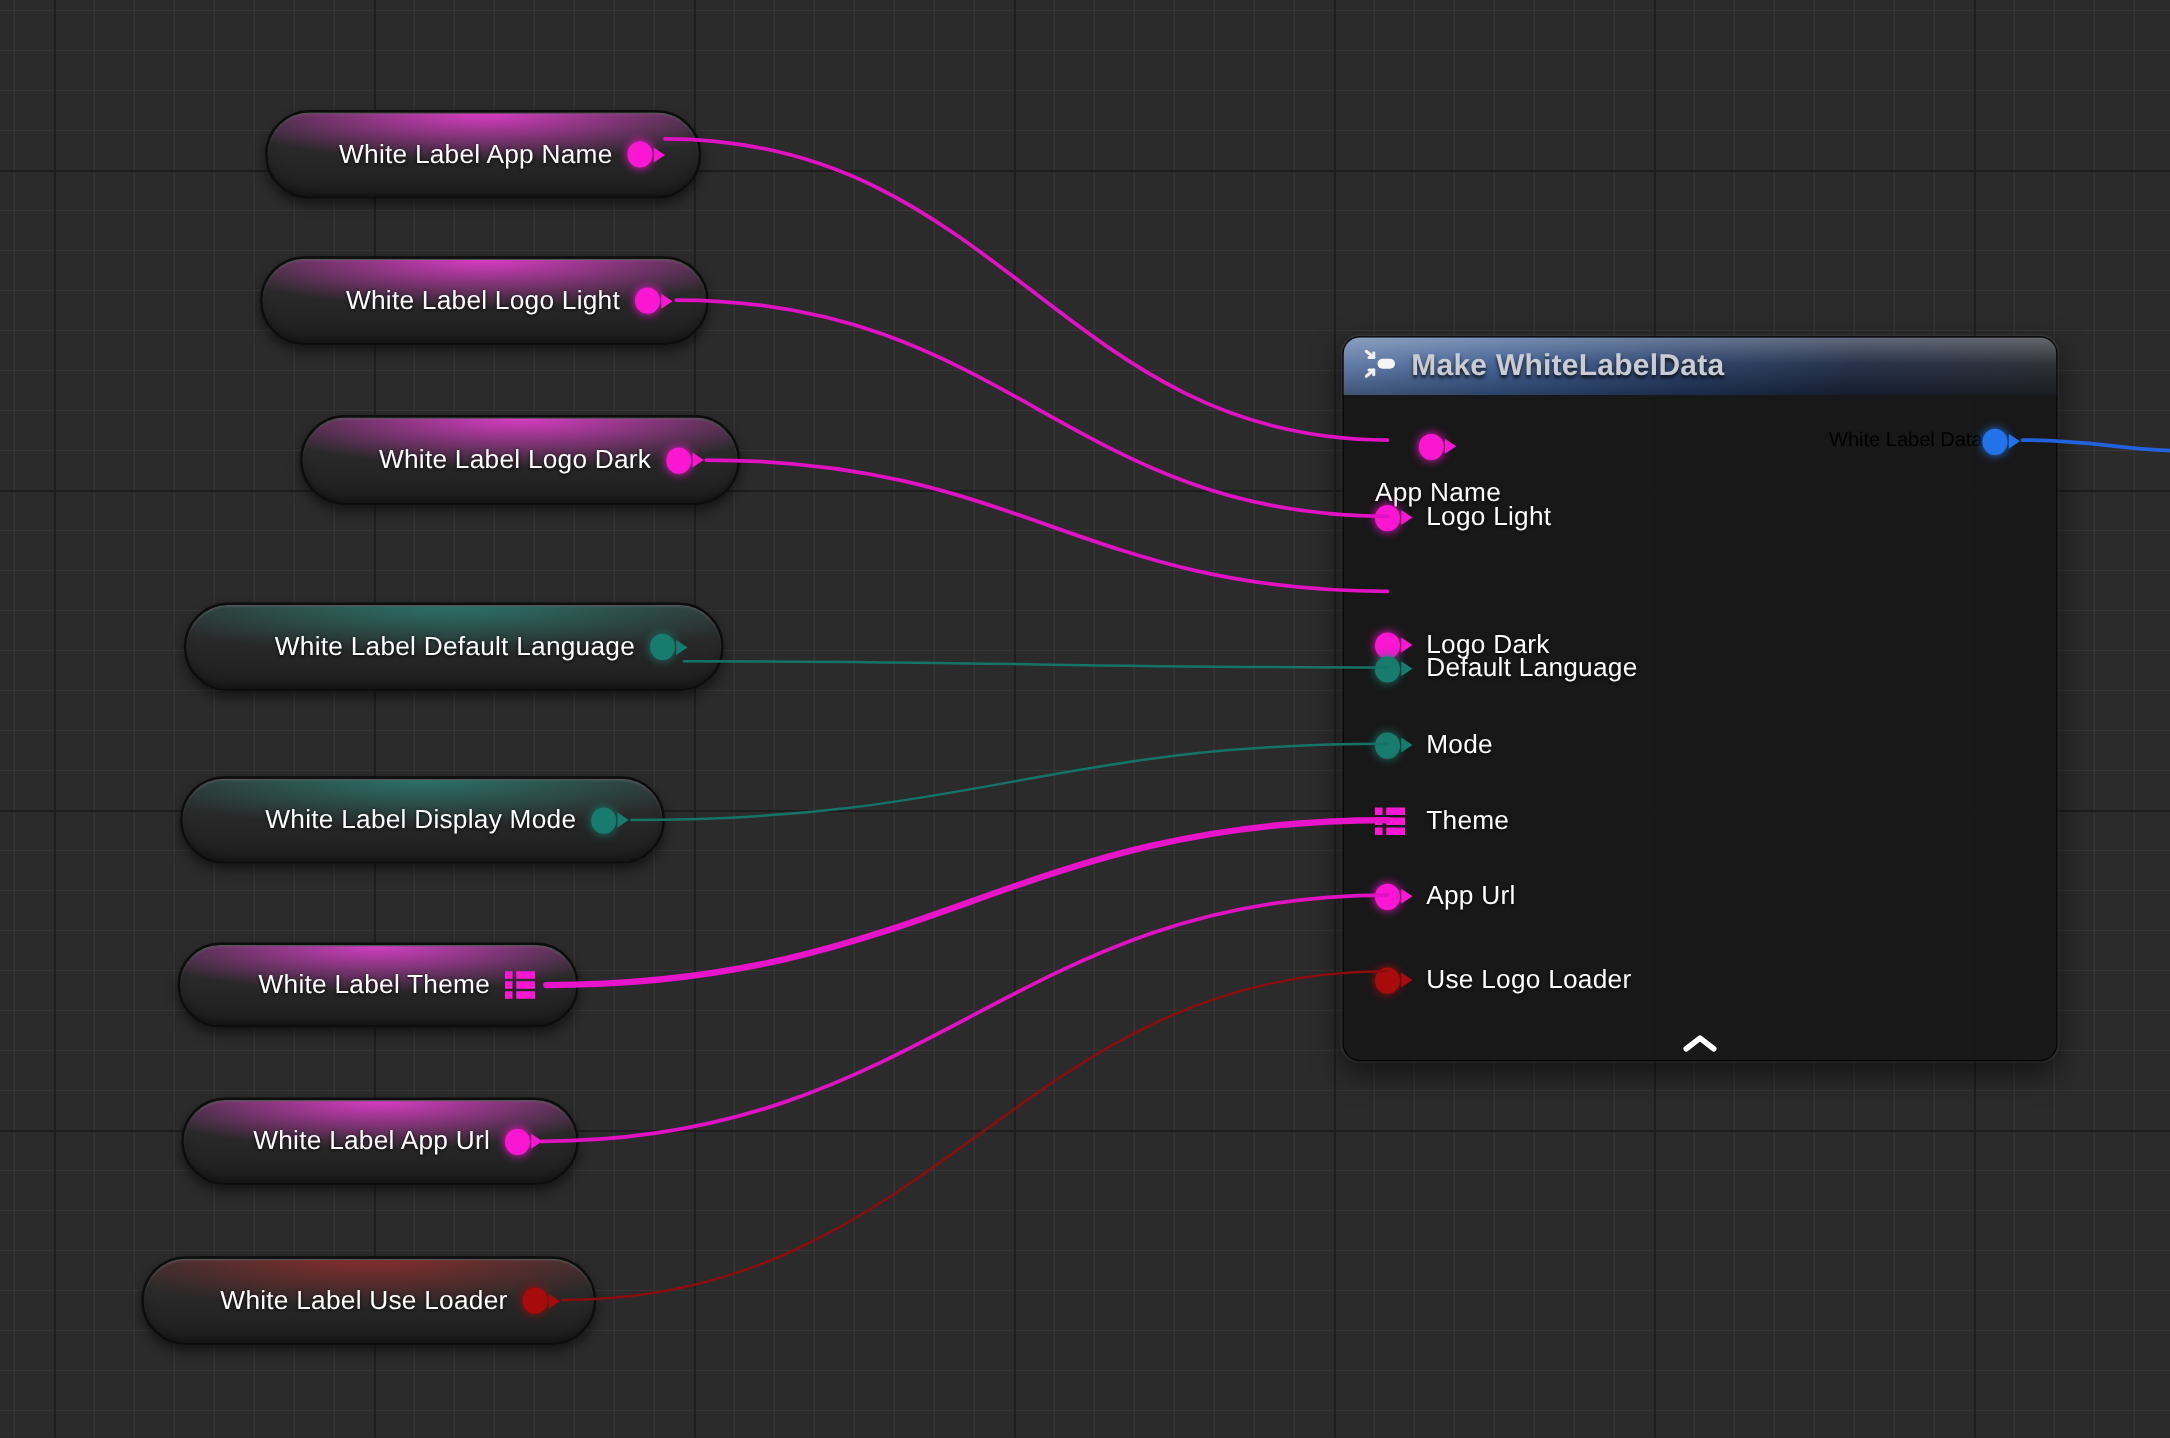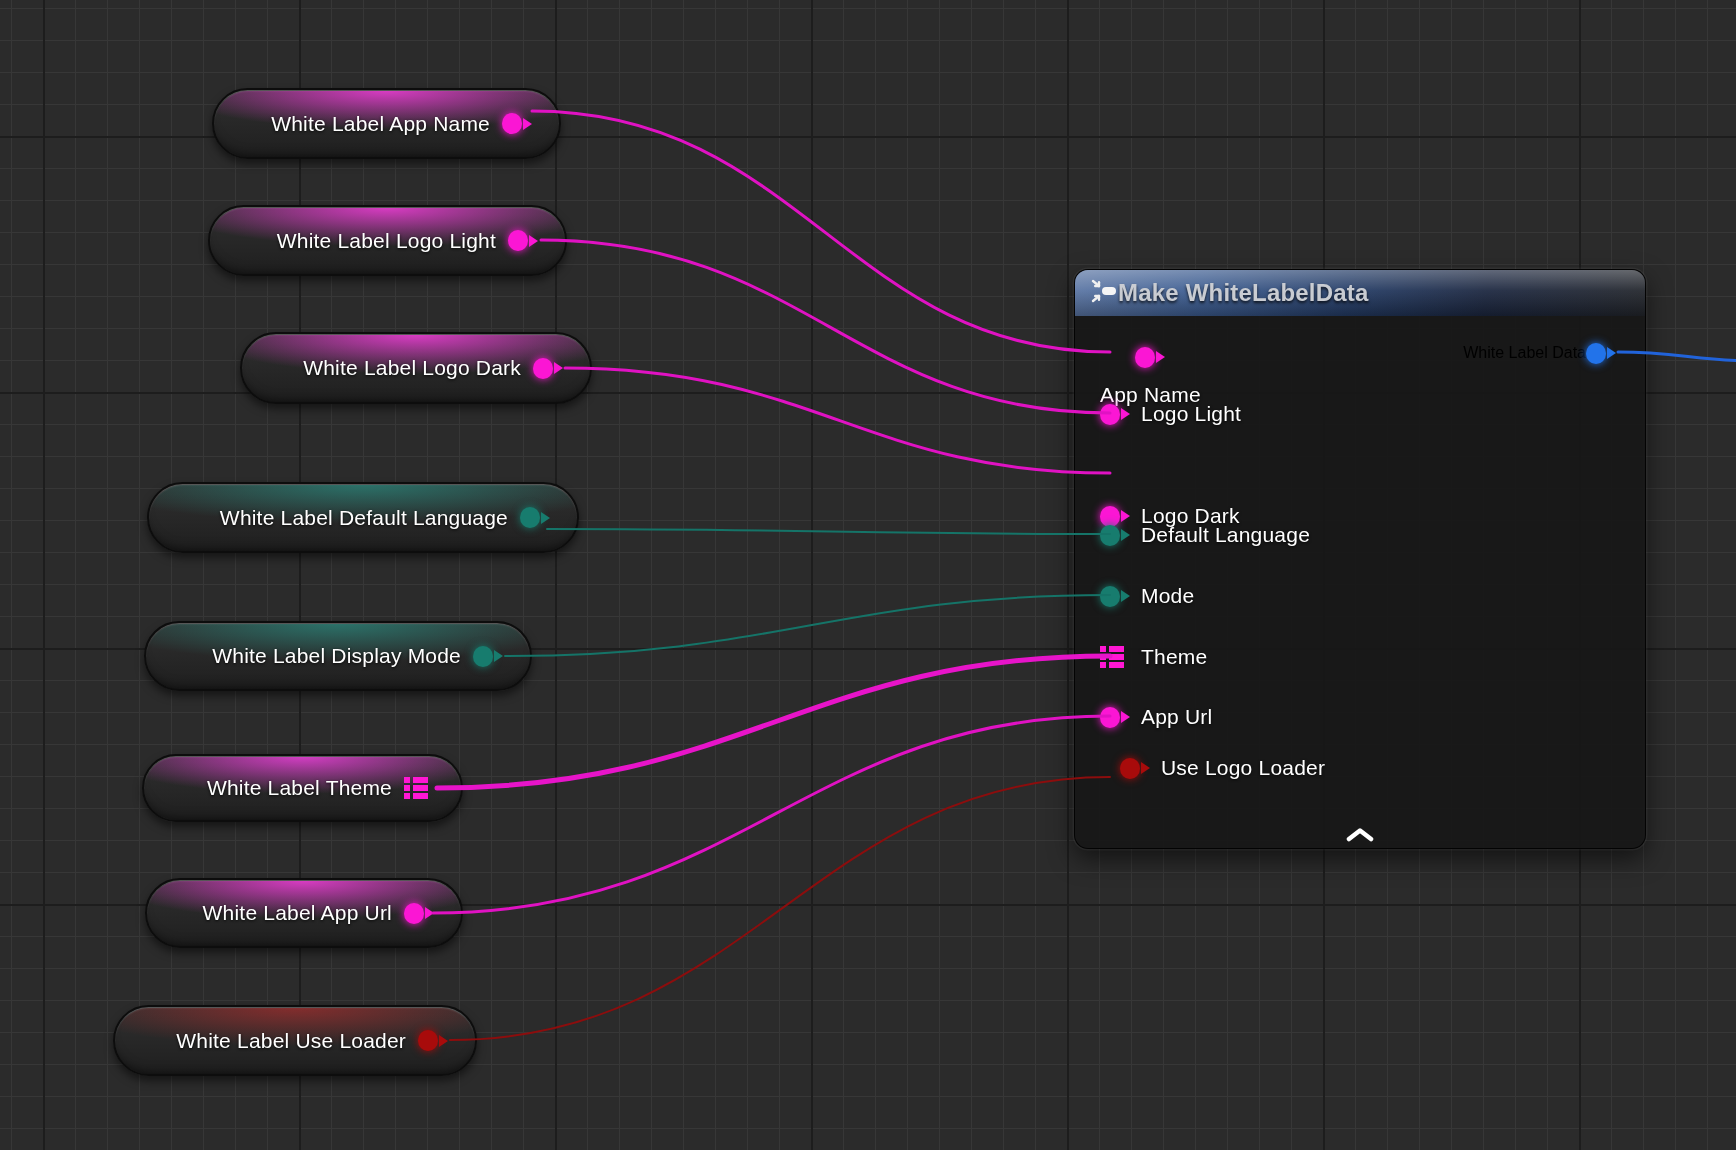--- a/index.html
+++ b/index.html
@@ -56,21 +56,21 @@
   .make-node{
     position:absolute;left:1074px;top:269px;width:572px;height:580px;
     background:rgba(23,23,23,.95);border-radius:14px;box-sizing:border-box;
     border:1px solid rgba(0,0,0,.85);
     box-shadow:0 0 0 1.5px rgba(255,255,255,.05), 0 10px 24px rgba(0,0,0,.55);
   }
   .make-header{
     position:absolute;left:0;top:0;right:0;height:46px;
     border-radius:13px 13px 0 0;
     background:linear-gradient(97deg,#5b76a4 0%,#3c5c90 22%,#243c66 48%,#1c2740 72%,#23262c 100%);
-    display:flex;align-items:center;padding-left:15px;box-sizing:border-box;
+    display:flex;align-items:center;gap:11px;padding-left:15px;box-sizing:border-box;
     overflow:hidden;
   }
   .make-header::after{
     content:"";position:absolute;inset:0;
     background:linear-gradient(180deg,rgba(255,255,255,.30),rgba(255,255,255,.06) 45%,rgba(0,0,0,.28) 100%);
     pointer-events:none;
   }
   .make-title{
     position:relative;z-index:1;color:#c9ccd2;font-size:24px;font-weight:700;
     letter-spacing:.2px;text-shadow:0 2px 3px rgba(0,0,0,.75);white-space:nowrap;
@@ -239,21 +239,21 @@
     </span>
     <span class="plbl">Theme</span>
   </div>
   <div class="pin-row t-string" style="top:436px;">
     <span class="pin">
         <span class="dot"></span>
         <span class="arr"></span>
       </span>
     <span class="plbl">App Url</span>
   </div>
-  <div class="pin-row t-bool" style="top:487px;margin-left:20px;">
+  <div class="pin-row t-bool" style="top:503px;">
     <span class="pin">
         <span class="dot"></span>
         <span class="arr"></span>
       </span>
     <span class="plbl">Use Logo Loader</span>
   </div>
 
   <div class="out-row t-structout" style="top:72px;">
     <span class="plbl">White Label Data</span>
     <span class="pin">

